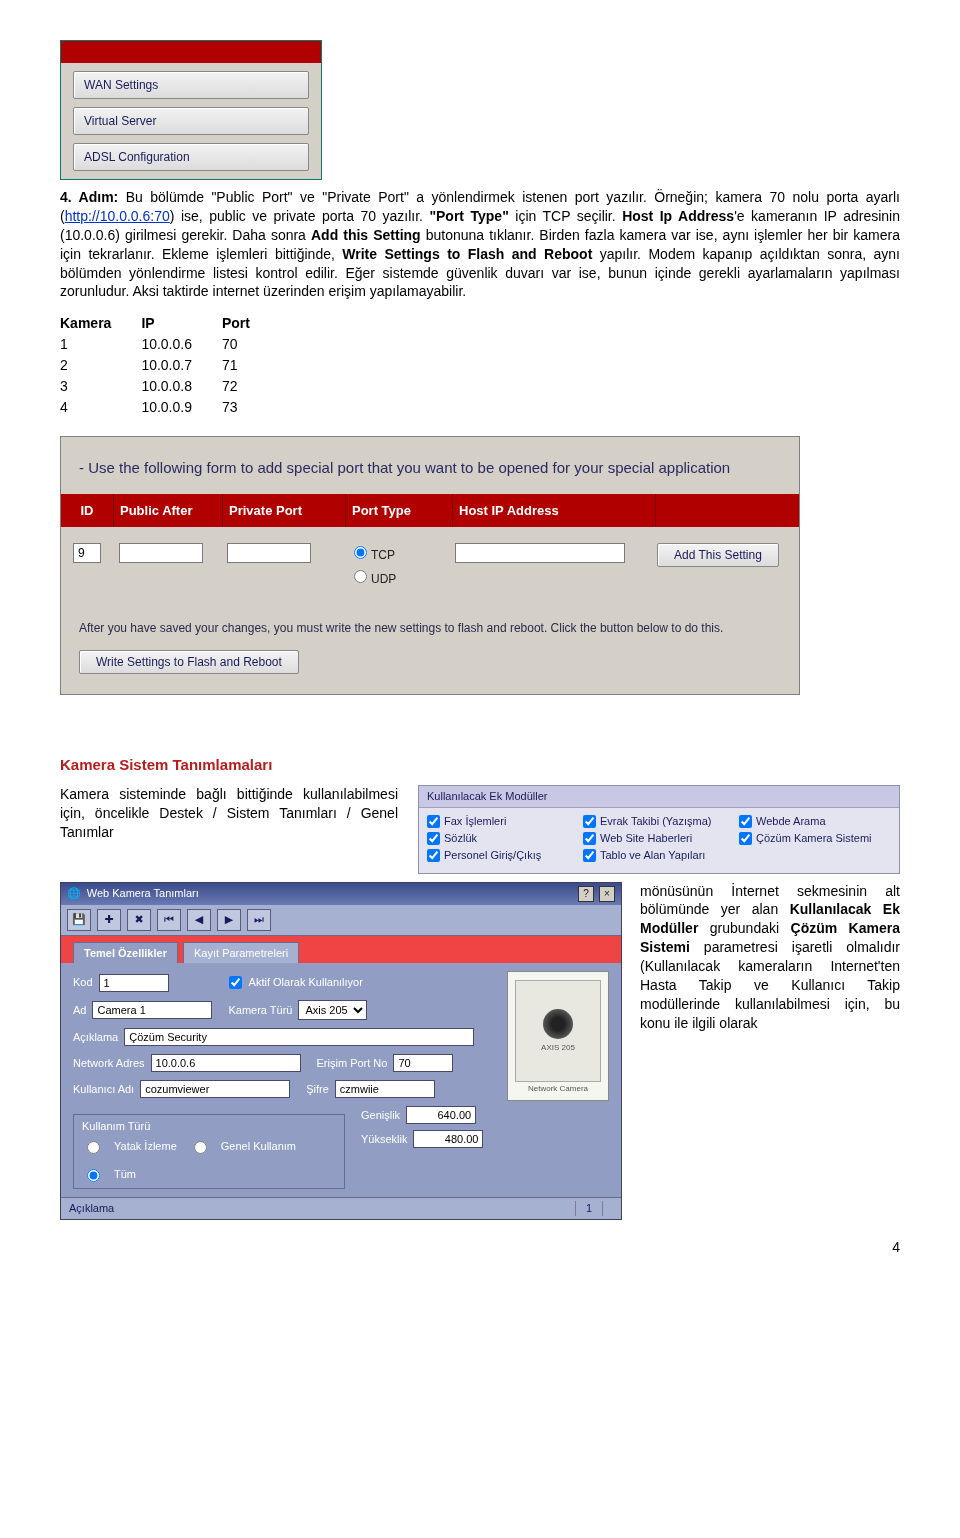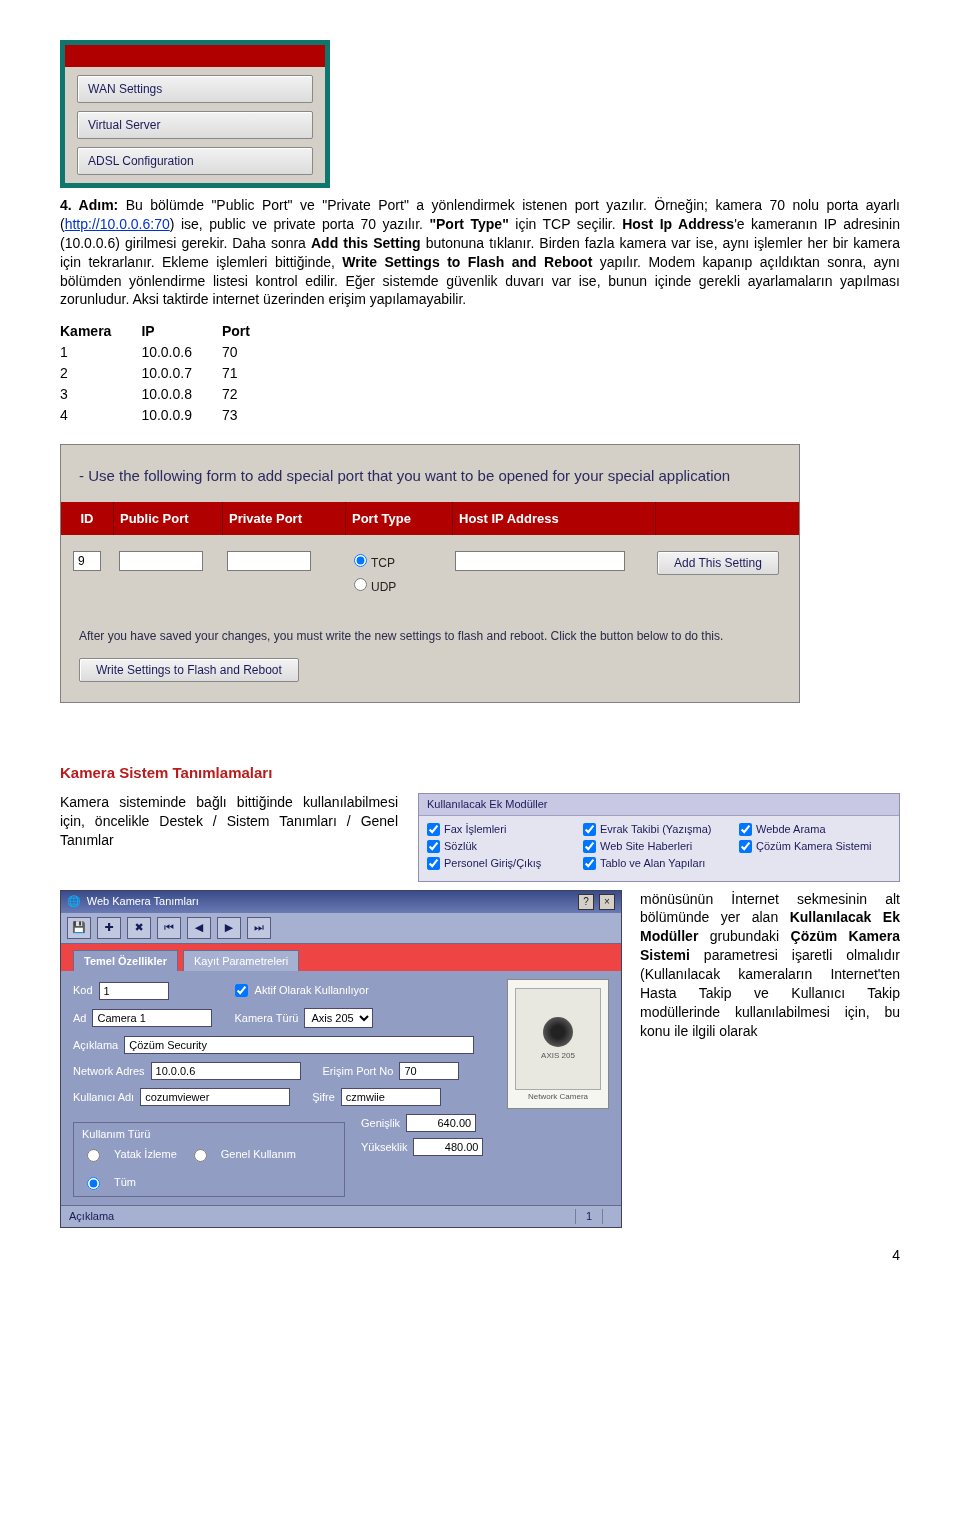--- a/index.html
+++ b/index.html
@@ -8,21 +8,21 @@
     margin: 40px 60px;
     color: #000;
     background: #fff;
     width: 840px;
     line-height: 1.35;
   }
 
   .menu-panel {
     width: 260px;
     background: #d4d0c8;
-    border: 5px solid #0f766e;
+    border: 1px solid #0f766e;
     margin-bottom: 2px;
   }
   .menu-panel .red-bar {
     height: 22px;
     background: #b00000;
   }
   .menu-btn {
     margin: 8px 12px;
     height: 26px;
     background: linear-gradient(#f2f2f2, #dcdcdc);
@@ -241,21 +241,21 @@
   .wk-tabs span.active {
     background: #919dc2;
     font-weight: bold;
   }
   .wk-body {
     padding: 10px 12px 8px 12px;
     position: relative;
   }
   .form-row {
     display: flex;
-    gap: 22px;
+    gap: 16px;
     margin-bottom: 8px;
   }
   .form-col {
     display: flex;
     align-items: center;
     gap: 6px;
   }
   .form-col label { font-size: 11px; white-space: nowrap; }
   .form-col input[type=text] {
     font-size: 11px;
@@ -401,21 +401,21 @@
         <td>10.0.0.9</td>
         <td>73</td>
       </tr>
 </tbody>
   </table>
 
 <div class="vs-panel">
   <div class="vs-hint">- Use the following form to add special port that you want to be opened for your special application</div>
   <div class="vs-header">
     <div class="col-id">ID</div>
-    <div class="col-pub">Public Port</div>
+    <div class="col-pub">Public After</div>
     <div class="col-priv">Private Port</div>
     <div class="col-ptype">Port Type</div>
     <div class="col-host">Host IP Address</div>
     <div class="col-act"></div>
   </div>
   <div class="vs-row">
     <div class="col-id"><input class="win-input" value="9" style=""></div>
     <div class="col-pub"><input class="win-input" value="" style=""></div>
     <div class="col-priv"><input class="win-input" value="" style=""></div>
     <div class="col-ptype radio-stack">

